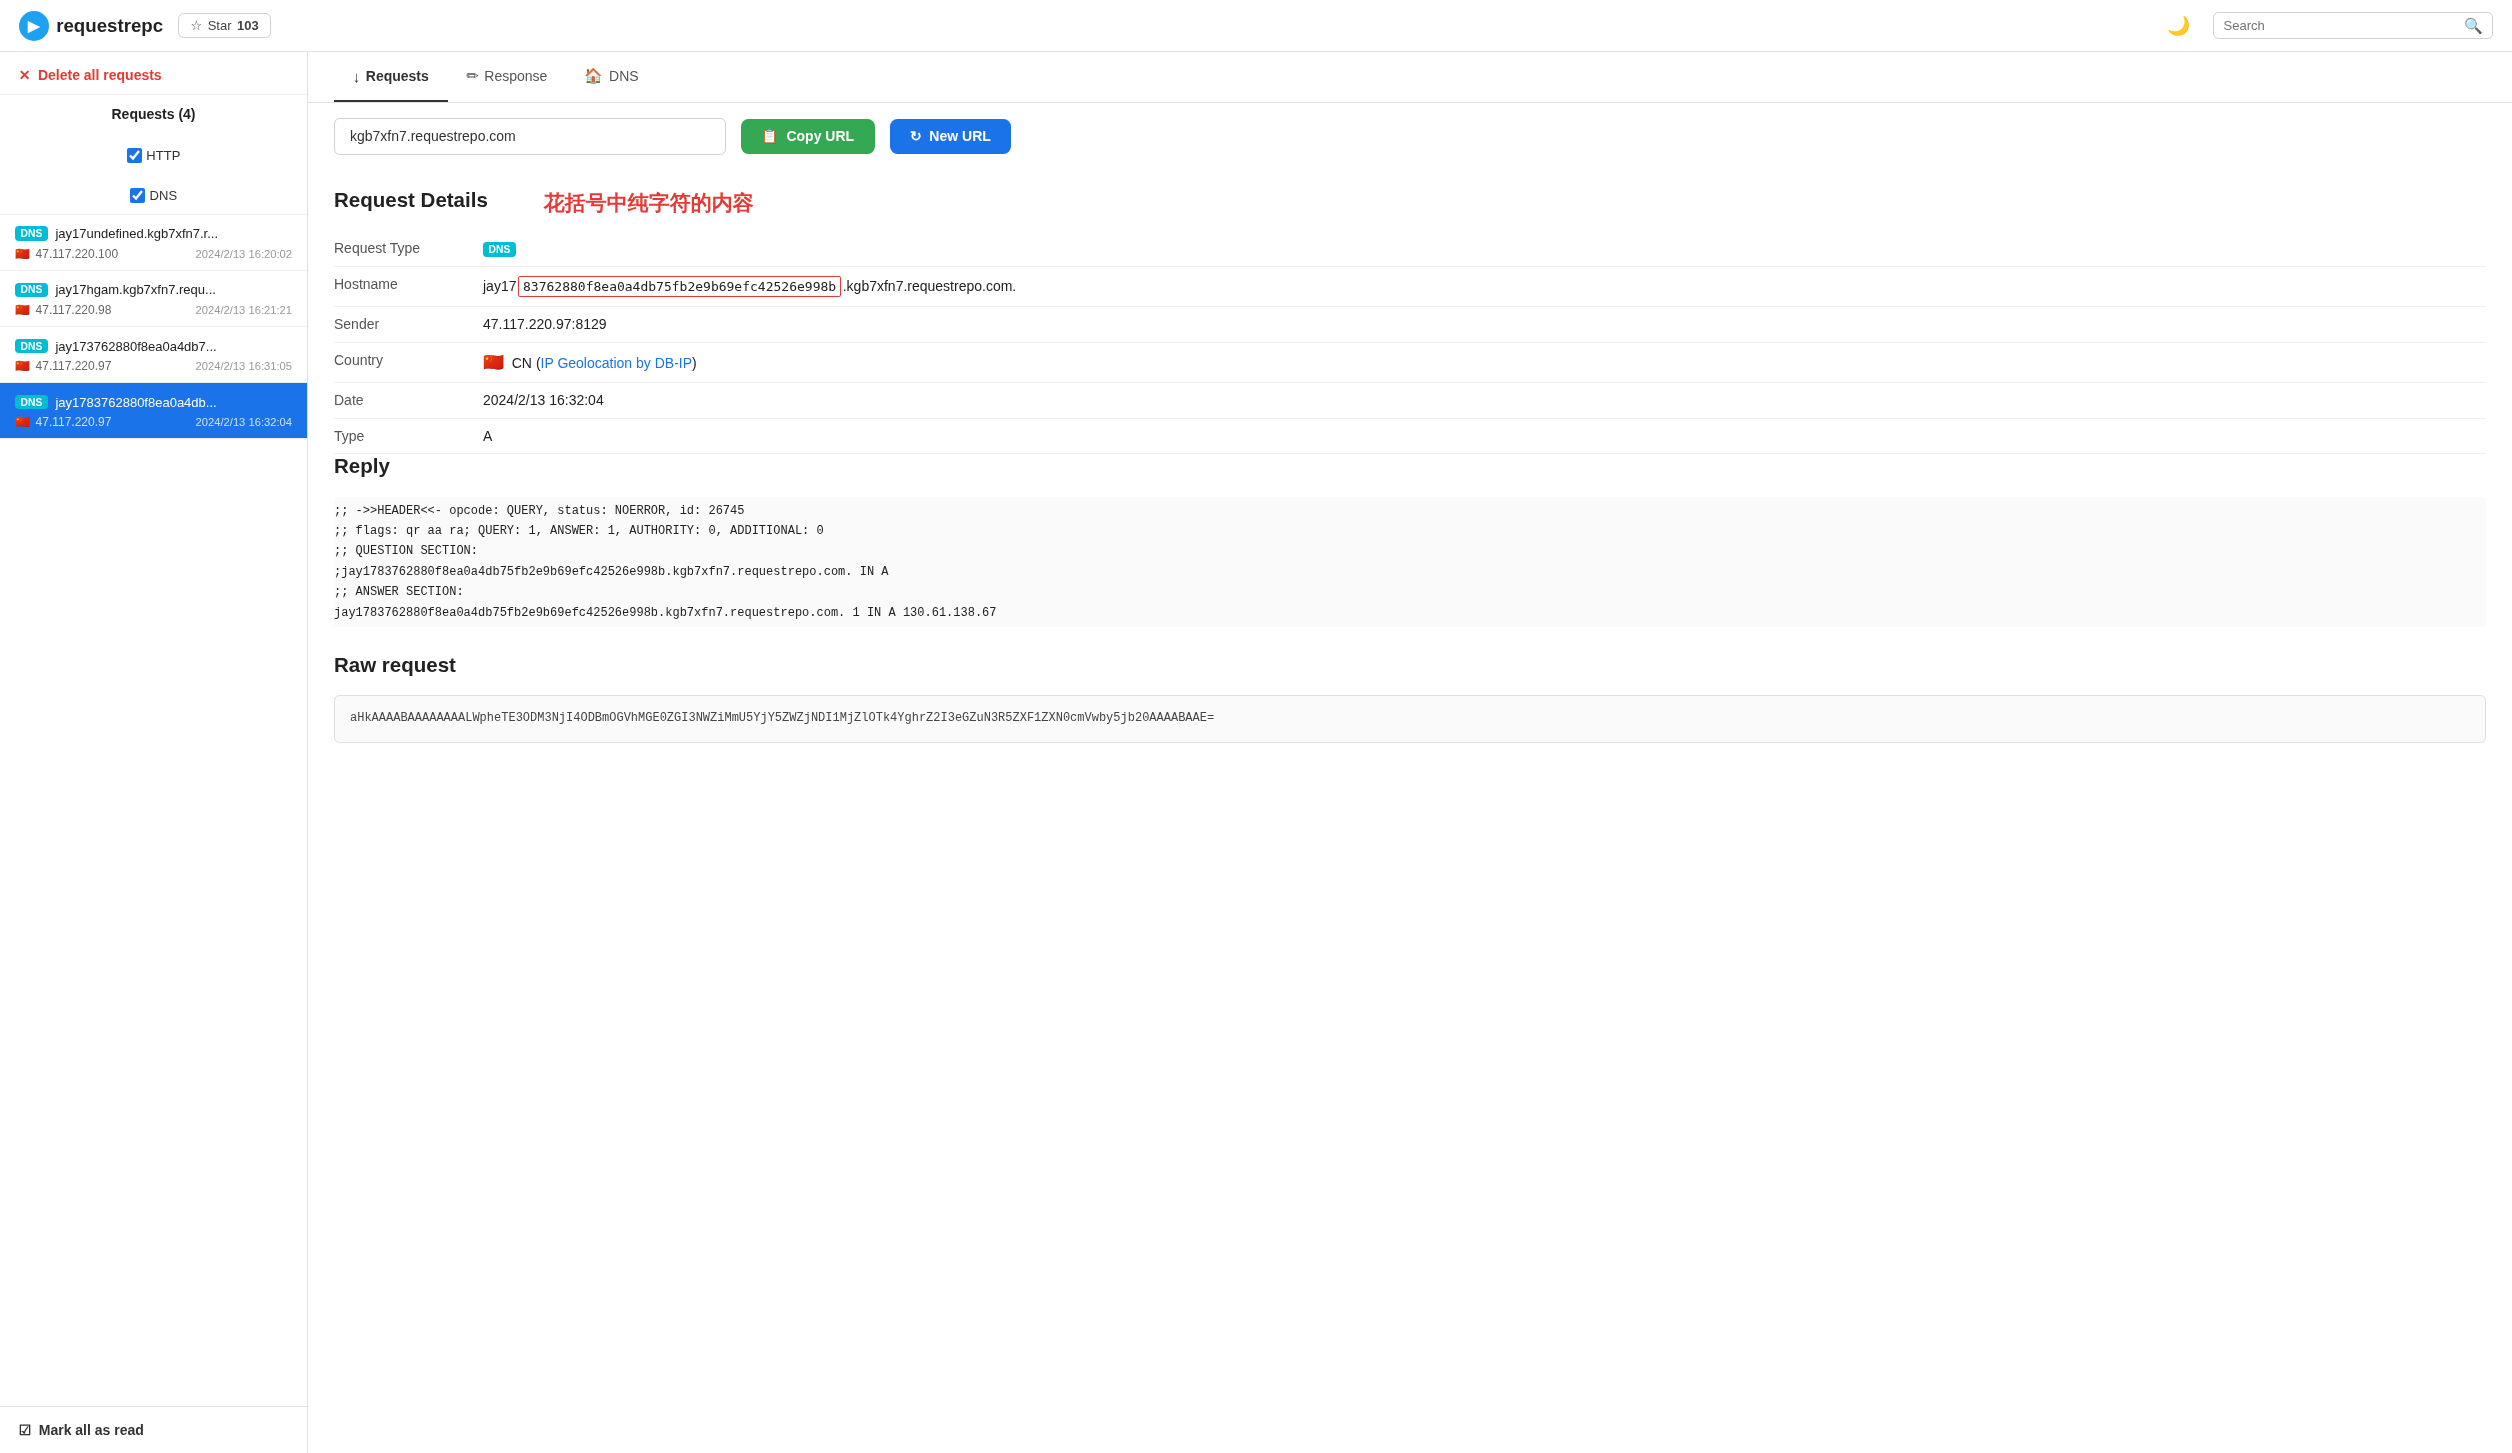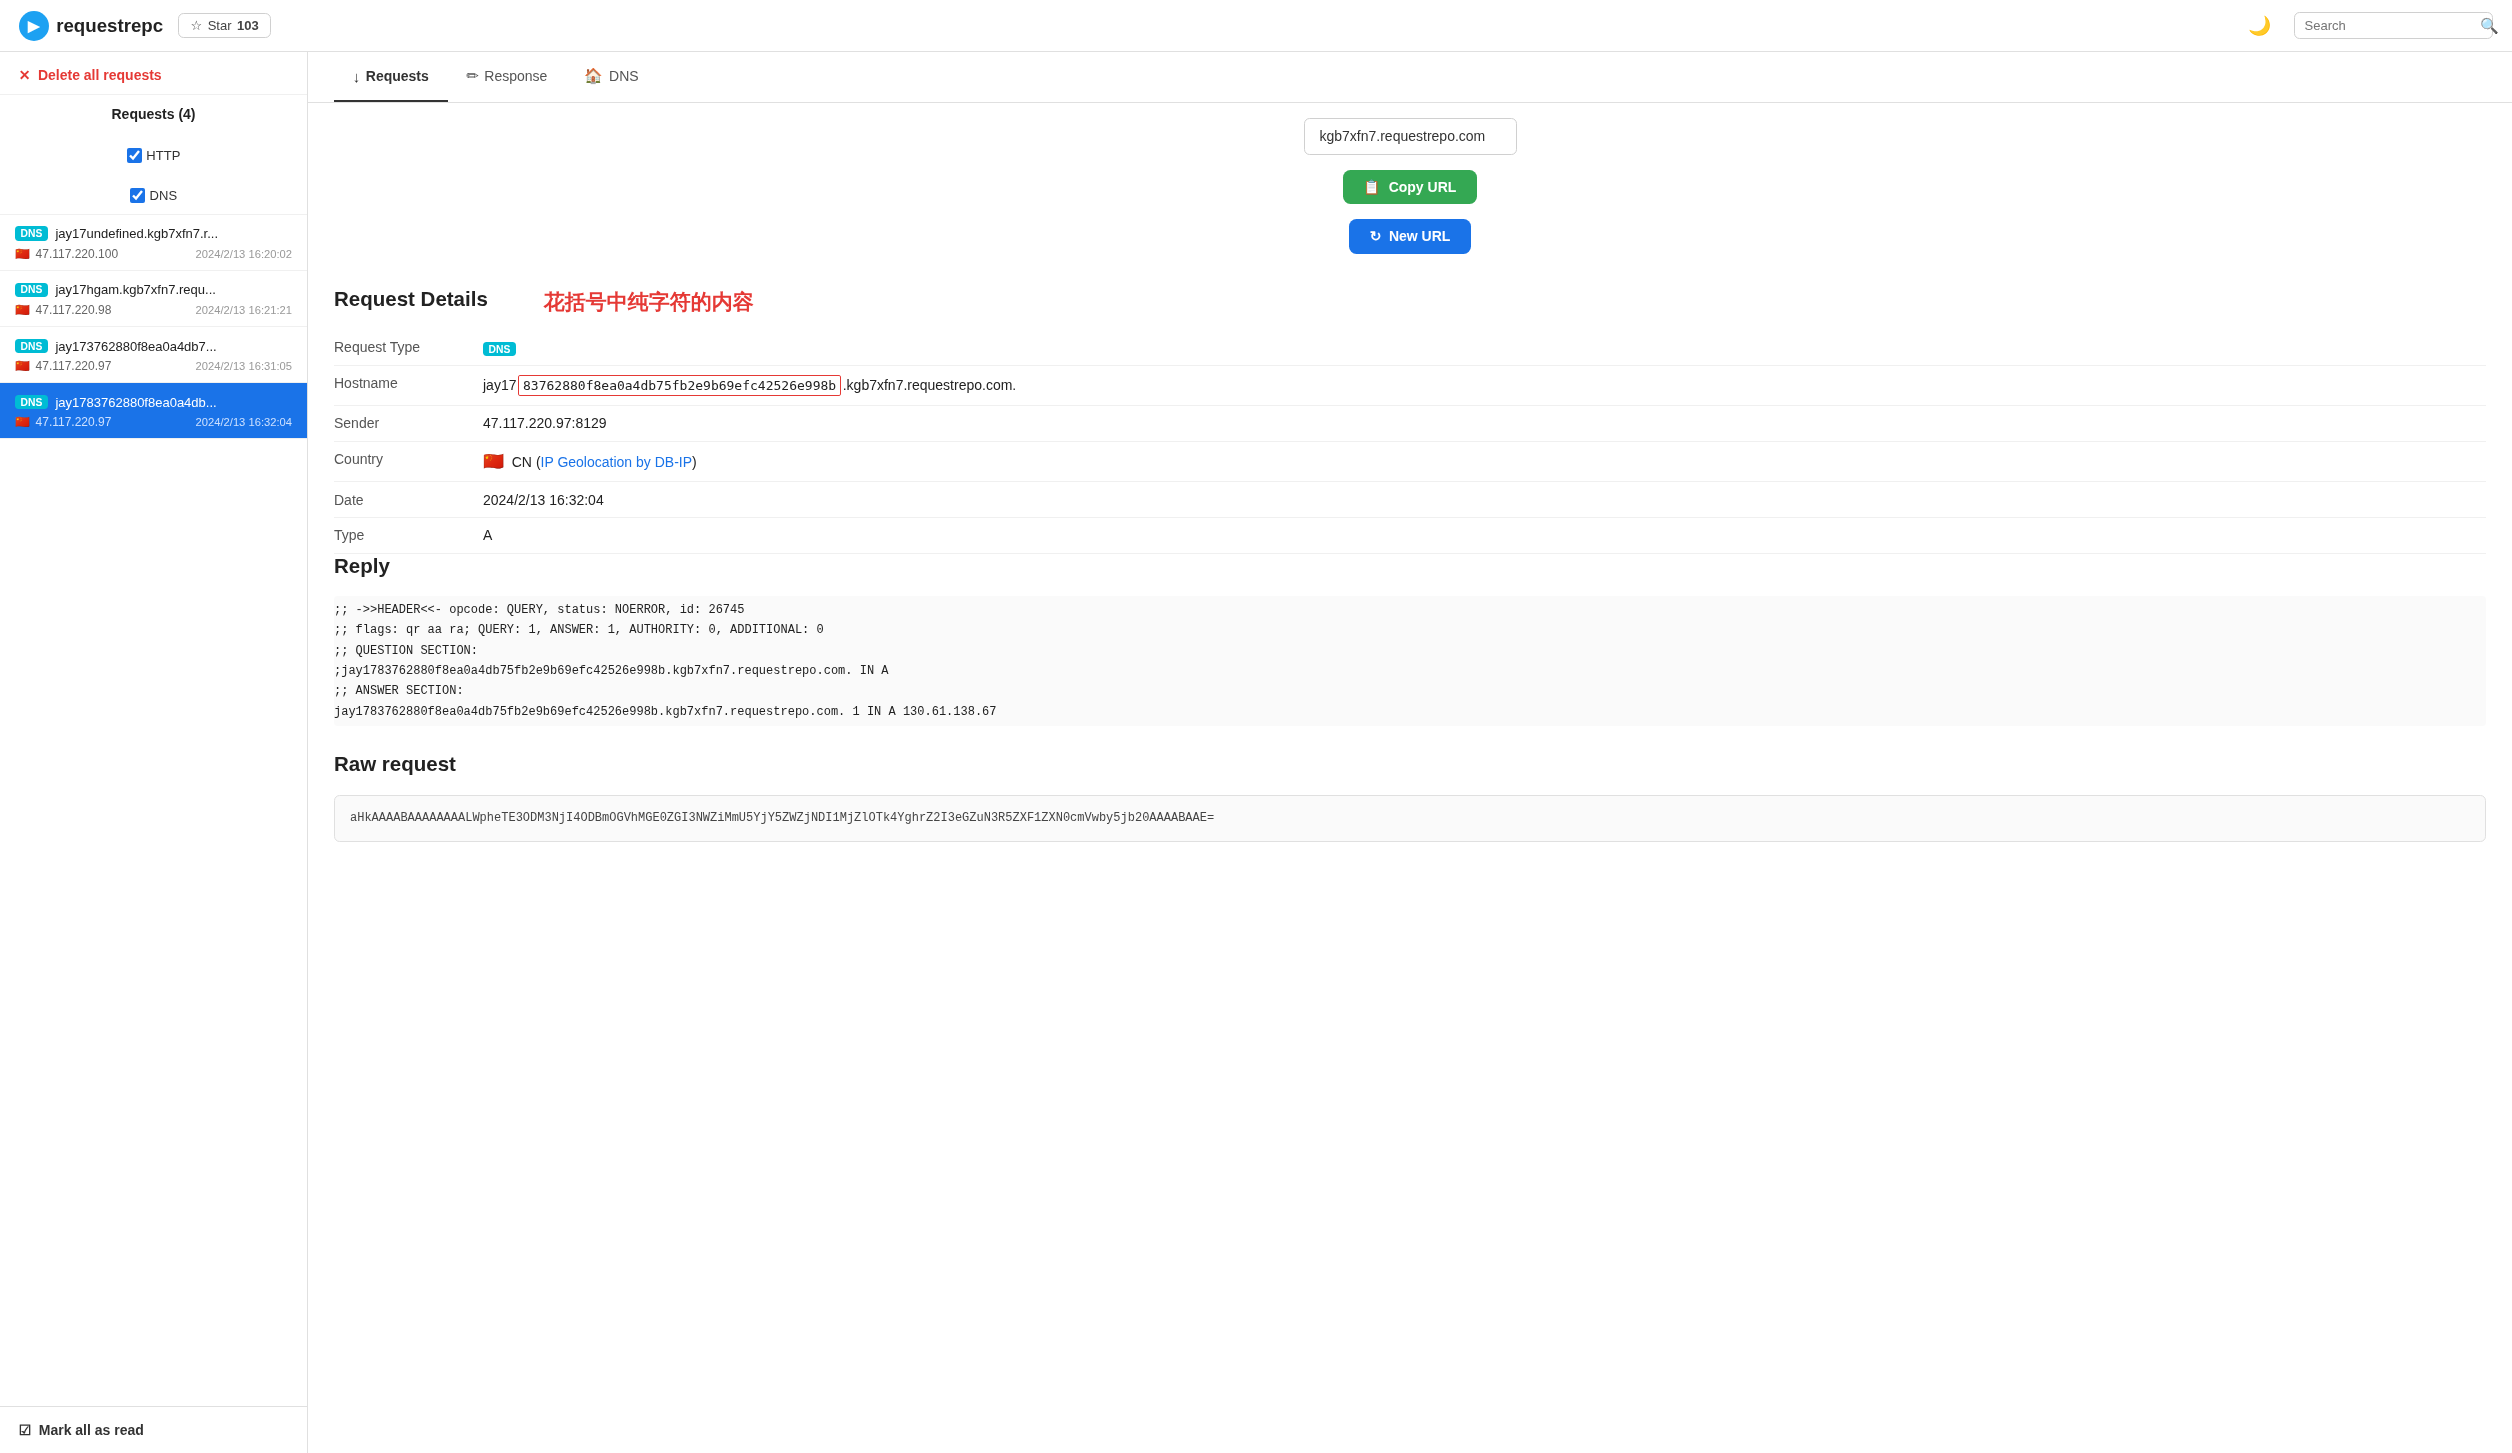--- a/index.html
+++ b/index.html
@@ -14,21 +14,21 @@
     .logo-icon { width: 30px; height: 30px; background: #1da1f2; border-radius: 50%; display: flex; align-items: center; justify-content: center; color: #fff; font-size: 15px; font-weight: 900; }
     .star-btn {
       display: flex; align-items: center; gap: 5.6px; border: 0.9px solid #d0d0d0;
       border-radius: 5.6px; padding: 3.7px 11.2px; background: #fff; cursor: pointer; font-size: 13px; color: #444;
     }
     .star-count { font-weight: 600; }
     .nav-spacer { flex: 1; }
     .theme-btn { background: none; border: none; cursor: pointer; font-size: 18.7px; color: #555; padding: 3.7px 7.5px; }
     .search-box {
       display: flex; align-items: center; border: 0.9px solid #d0d0d0; border-radius: 5.6px;
-      padding: 3.7px 9.3px; background: #fff; width: 199px;
+      padding: 3.7px 9.3px; background: #fff; width: 280px;
     }
     .search-box input { border: none; outline: none; font-size: 13px; flex: 1; background: transparent; color: #333; }
     .search-icon { color: #888; font-size: 15px; }
 
     
     .main-layout { display: flex; flex: 1; overflow: hidden; }
 
     
     .sidebar { width: 308px; background: #fff; border-right: 0.9px solid #e0e0e0; display: flex; flex-direction: column; flex-shrink: 0; }
     .sidebar-header { padding: 15px 18.7px 11.2px; border-bottom: 0.9px solid #f0f0f0; }
@@ -73,21 +73,21 @@
     .tabs { display: flex; align-items: center; padding: 0 26px; border-bottom: 0.9px solid #e0e0e0; gap: 0; flex-shrink: 0; }
     .tab {
       display: flex; align-items: center; gap: 5.6px; padding: 15px 18.7px; font-size: 14px;
       color: #555; cursor: pointer; border-bottom: 2.8px solid transparent; font-weight: 500;
       transition: color 0.2s;
     }
     .tab.active { color: #333; border-bottom-color: #333; font-weight: 600; }
     .tab-icon { font-size: 15px; }
 
     
-    .url-bar { display: flex; align-items: center; gap: 15px; padding: 15px 26px; flex-shrink: 0; flex-direction: column; }
+    .url-bar { display: flex; align-items: center; gap: 15px; padding: 15px 26px; flex-shrink: 0; }
     .url-input {
       flex: 1; border: 0.9px solid #d0d0d0; border-radius: 5.6px; padding: 9.3px 15px;
       font-size: 14px; color: #333; outline: none; max-width: 392px;
     }
     .copy-url-btn {
       display: flex; align-items: center; gap: 7.5px; background: #34a853; color: #fff;
       border: none; border-radius: 7.5px; padding: 9.3px 20.5px; font-size: 14px; font-weight: 600;
       cursor: pointer; transition: background 0.2s;
     }
     .new-url-btn {

